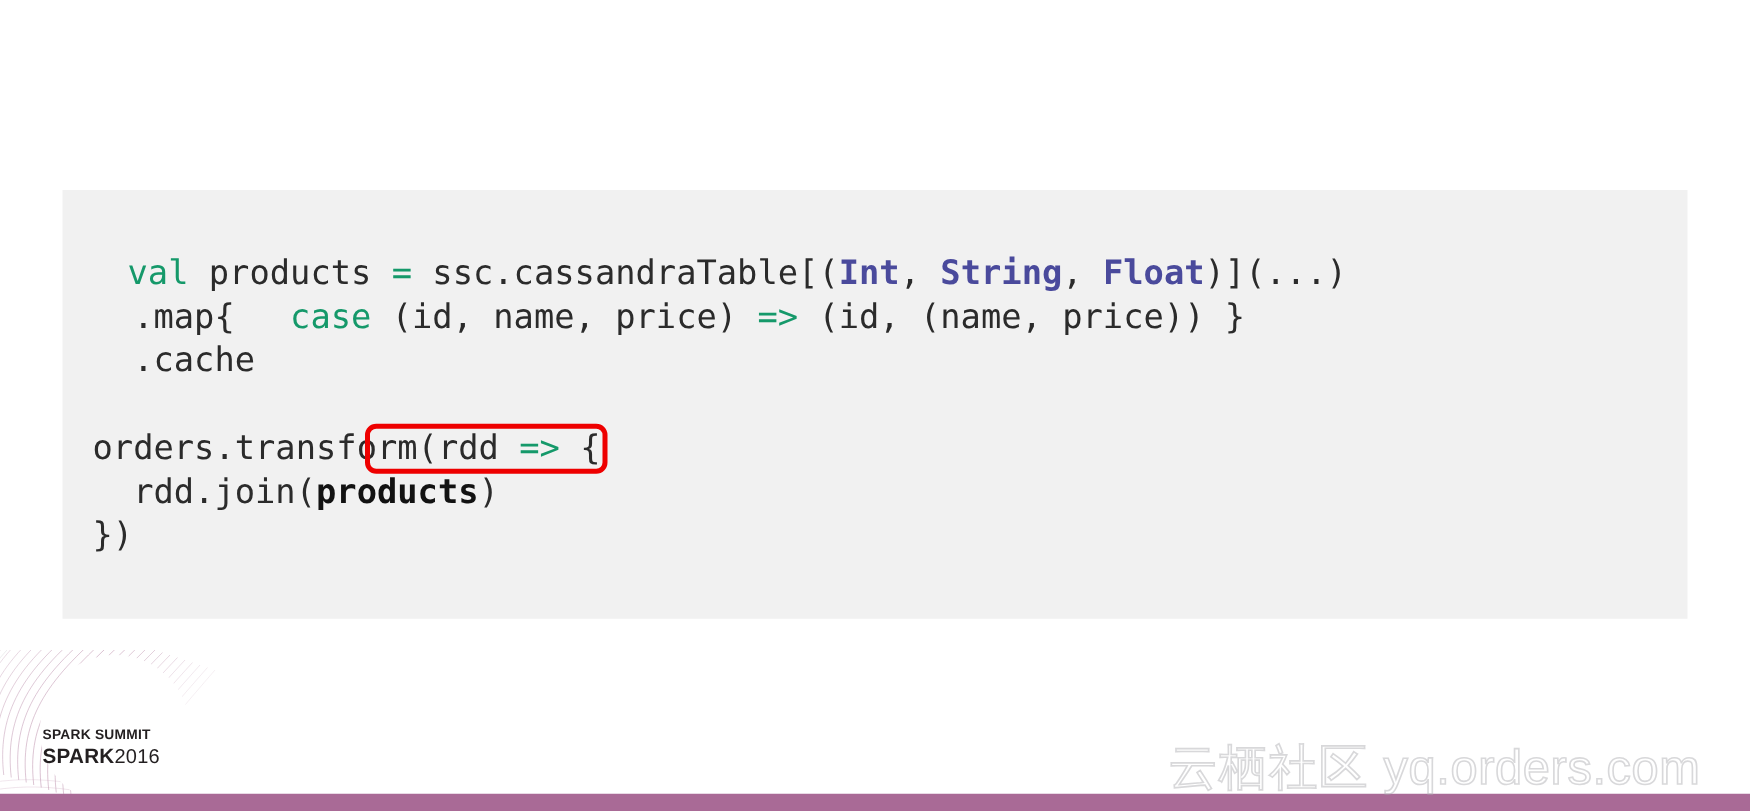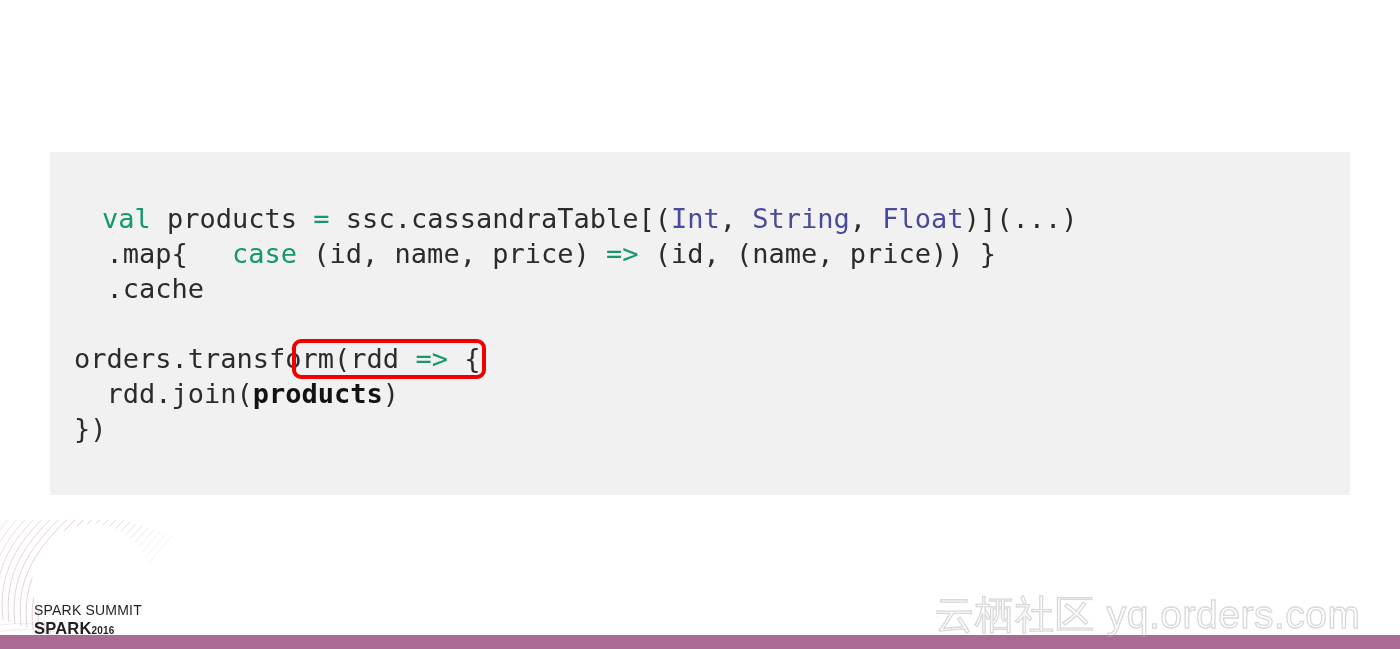--- a/index.html
+++ b/index.html
@@ -32,21 +32,21 @@
     font-family: "DejaVu Sans Mono", "Liberation Mono", monospace;
     font-size: 27px;
     line-height: 35px;
     color: #2b2b2b;
     white-space: pre;
     letter-spacing: 0px;
   }
   .ln { display: block; height: 35px; }
   .kw  { color: #15996a; margin-left: 28px; }
   .op  { color: #15996a; }
-  .typ { color: #4a4a9c; }
+  .typ { color: #4a4a9c; font-weight: bold; }
   .hl  { font-weight: bold; color: #121212; }
 
   
   #highlight-box {
     position: absolute;
     left: 292px;
     top: 339px;
     width: 194px;
     height: 40px;
     border: 4px solid #ee0000;
@@ -80,35 +80,34 @@
   #logo-lockup {
     position: absolute;
     left: 34px;
     top: 583px;
     line-height: 1.0;
     color: #231f20;
     user-select: none;
   }
   #logo-line1 {
     display: block;
-    font-size: 14px;
-    font-weight: normal;
+    font-size: 11px;
+    font-weight: bold;
     letter-spacing: 0.2px;
-    margin-top: 20px;
   }
   #logo-line2 {
     display: block;
     font-size: 16.5px;
     font-weight: bold;
     letter-spacing: 0.2px;
     margin-top: 3px;
   }
   #logo-year {
-    font-weight: bold;
-    font-size: 10px;
+    font-weight: normal;
+    font-size: 16px;
     letter-spacing: 0.2px;
     text-align: right;
   }
 
   
   #watermark {
     position: absolute;
     left: 935px;
     top: 595px;
     font-size: 39px;

